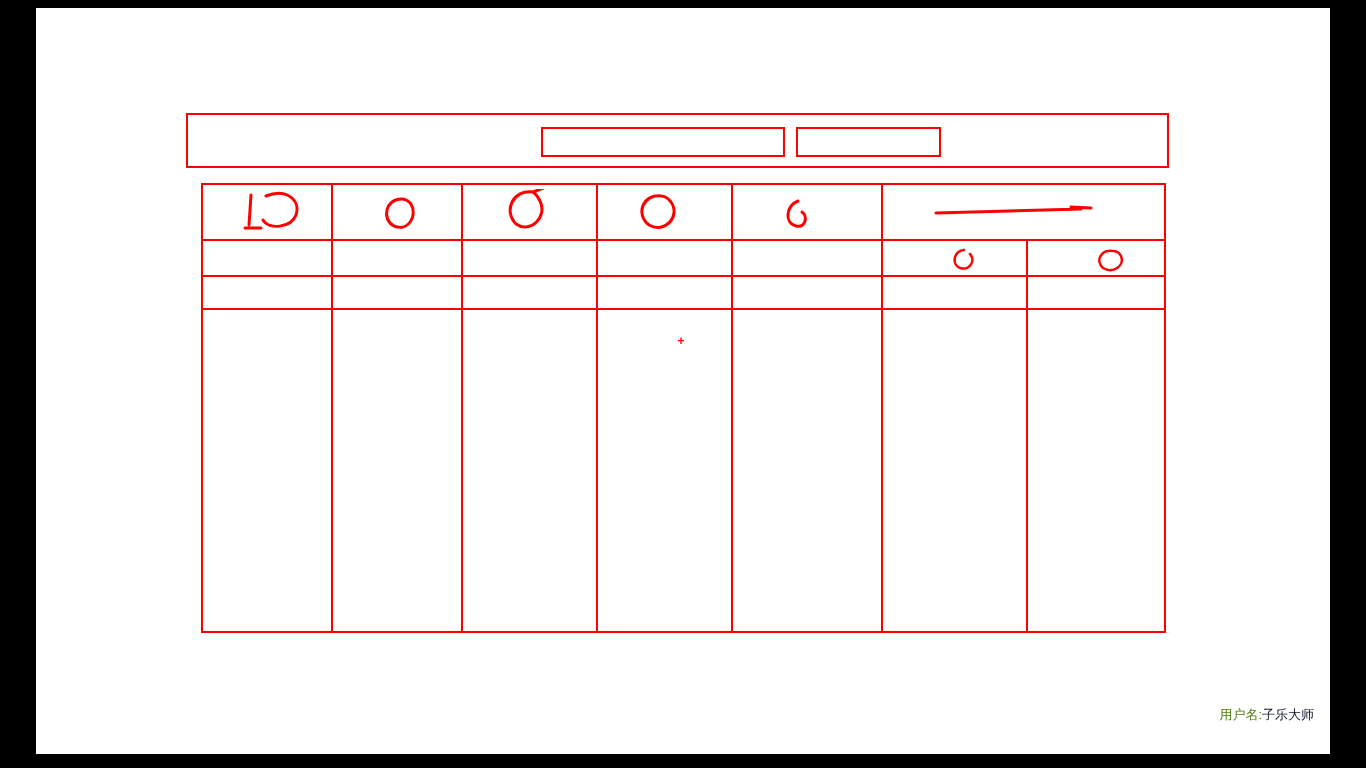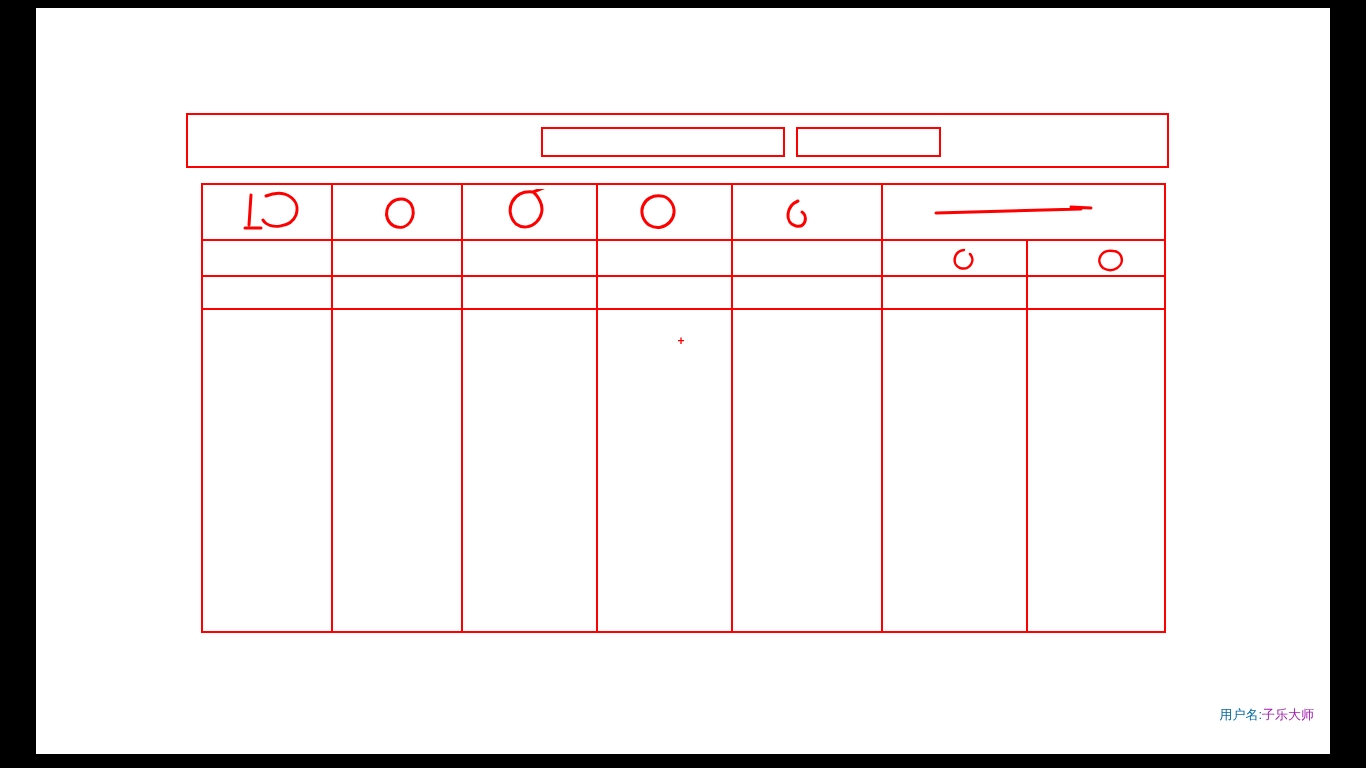--- a/index.html
+++ b/index.html
@@ -87,22 +87,22 @@
       pointer-events: none;
     }
     
     .status {
       position: absolute;
       right: 16px;
       bottom: 30px;
       font-size: 13px;
       color: #1040c0;
     }
-    .status .lbl { color: #0369a1; }
-    .status .val { color: #a21caf; text-align: center; }
+    .status .lbl { color: #4d7c0f; }
+    .status .val { color: #0f172a; text-align: center; }
   </style>
 </head>
 <body>
 
 <div class="canvas-frame">
 
   <div class="wf top-bar"></div>
   <div class="wf search-box"></div>
   <div class="wf search-btn"></div>
 

